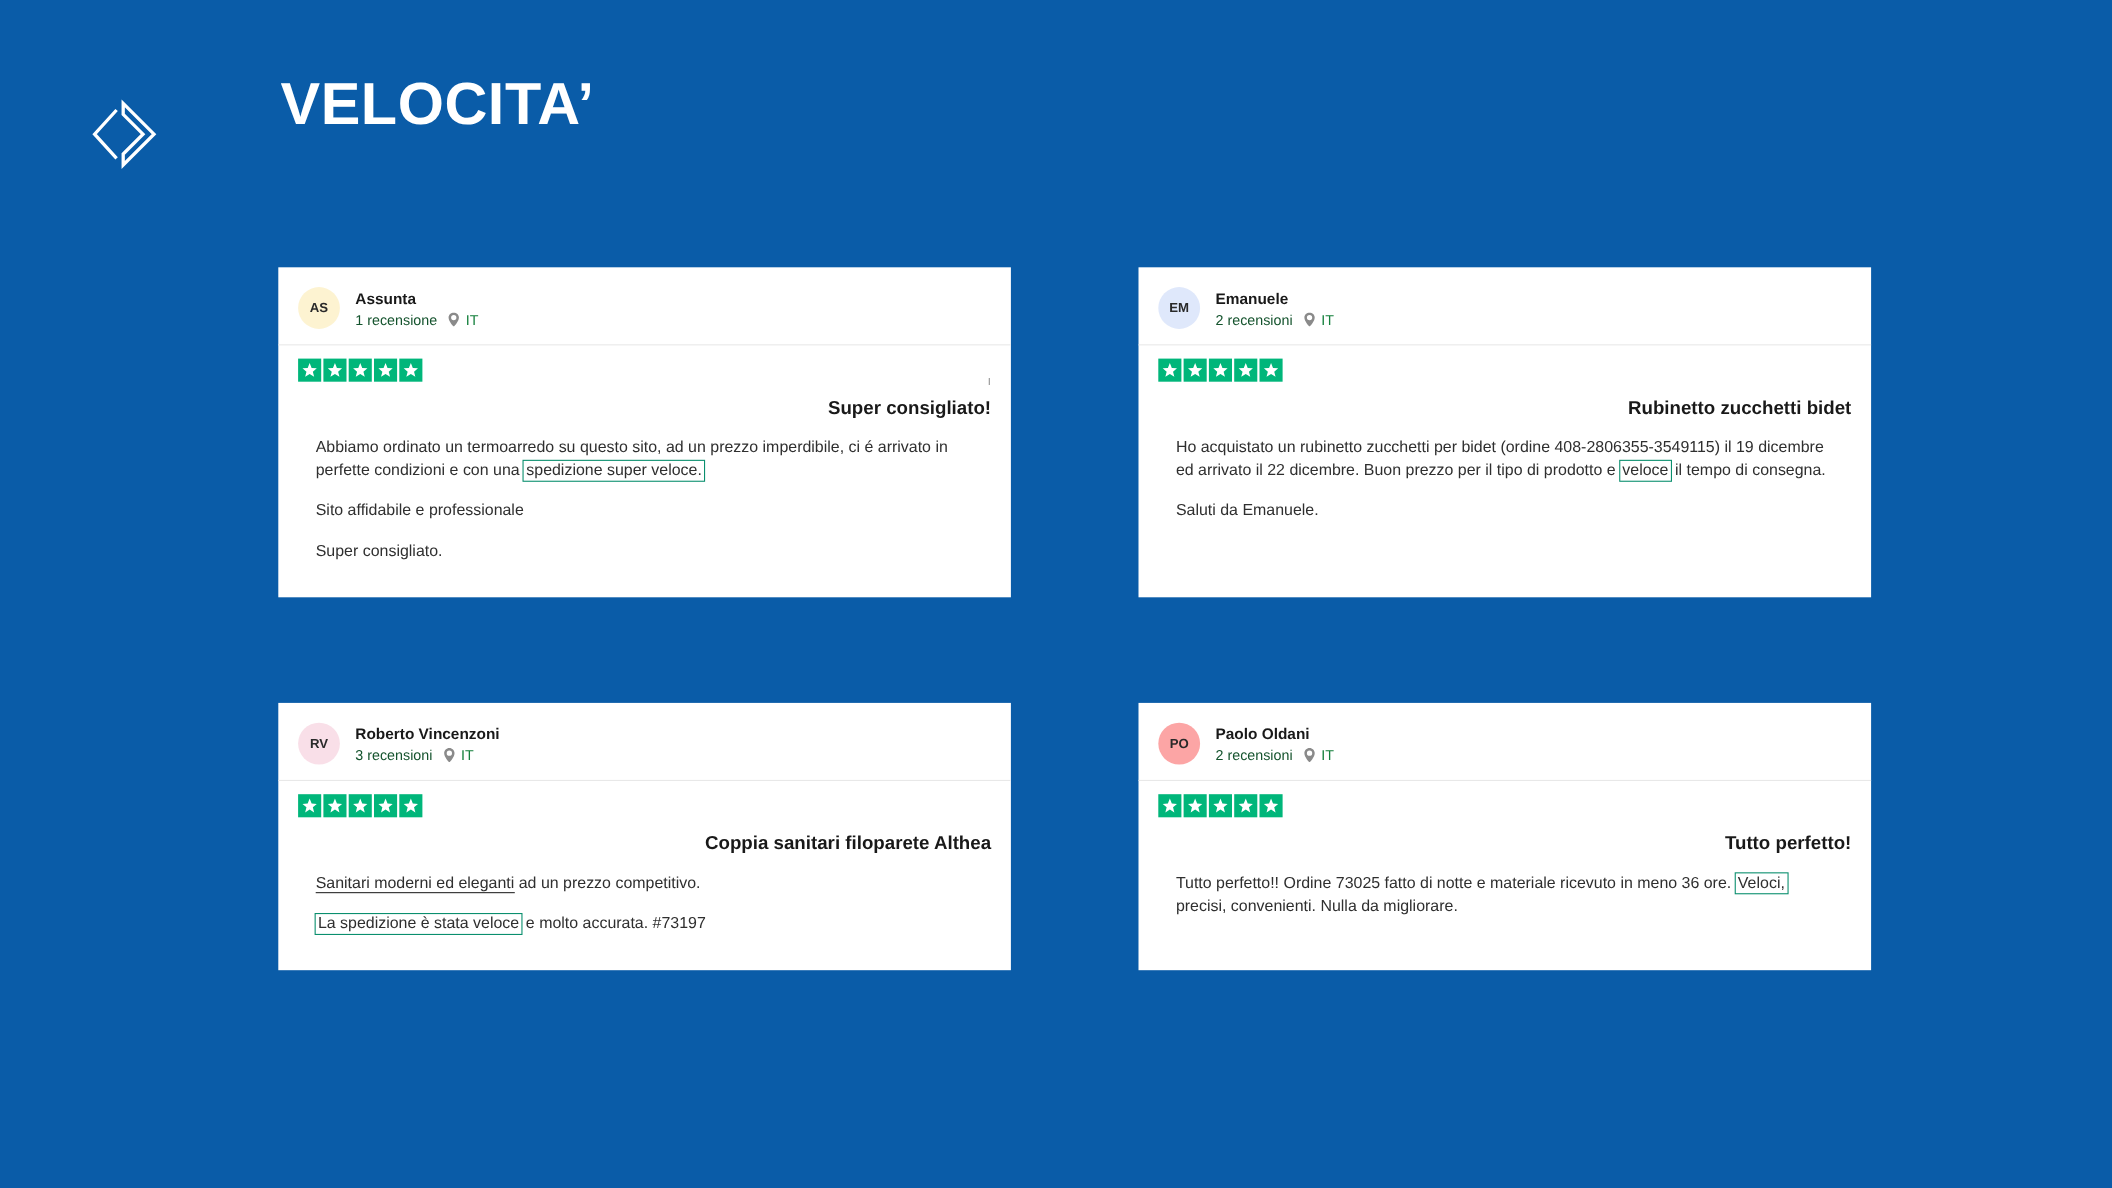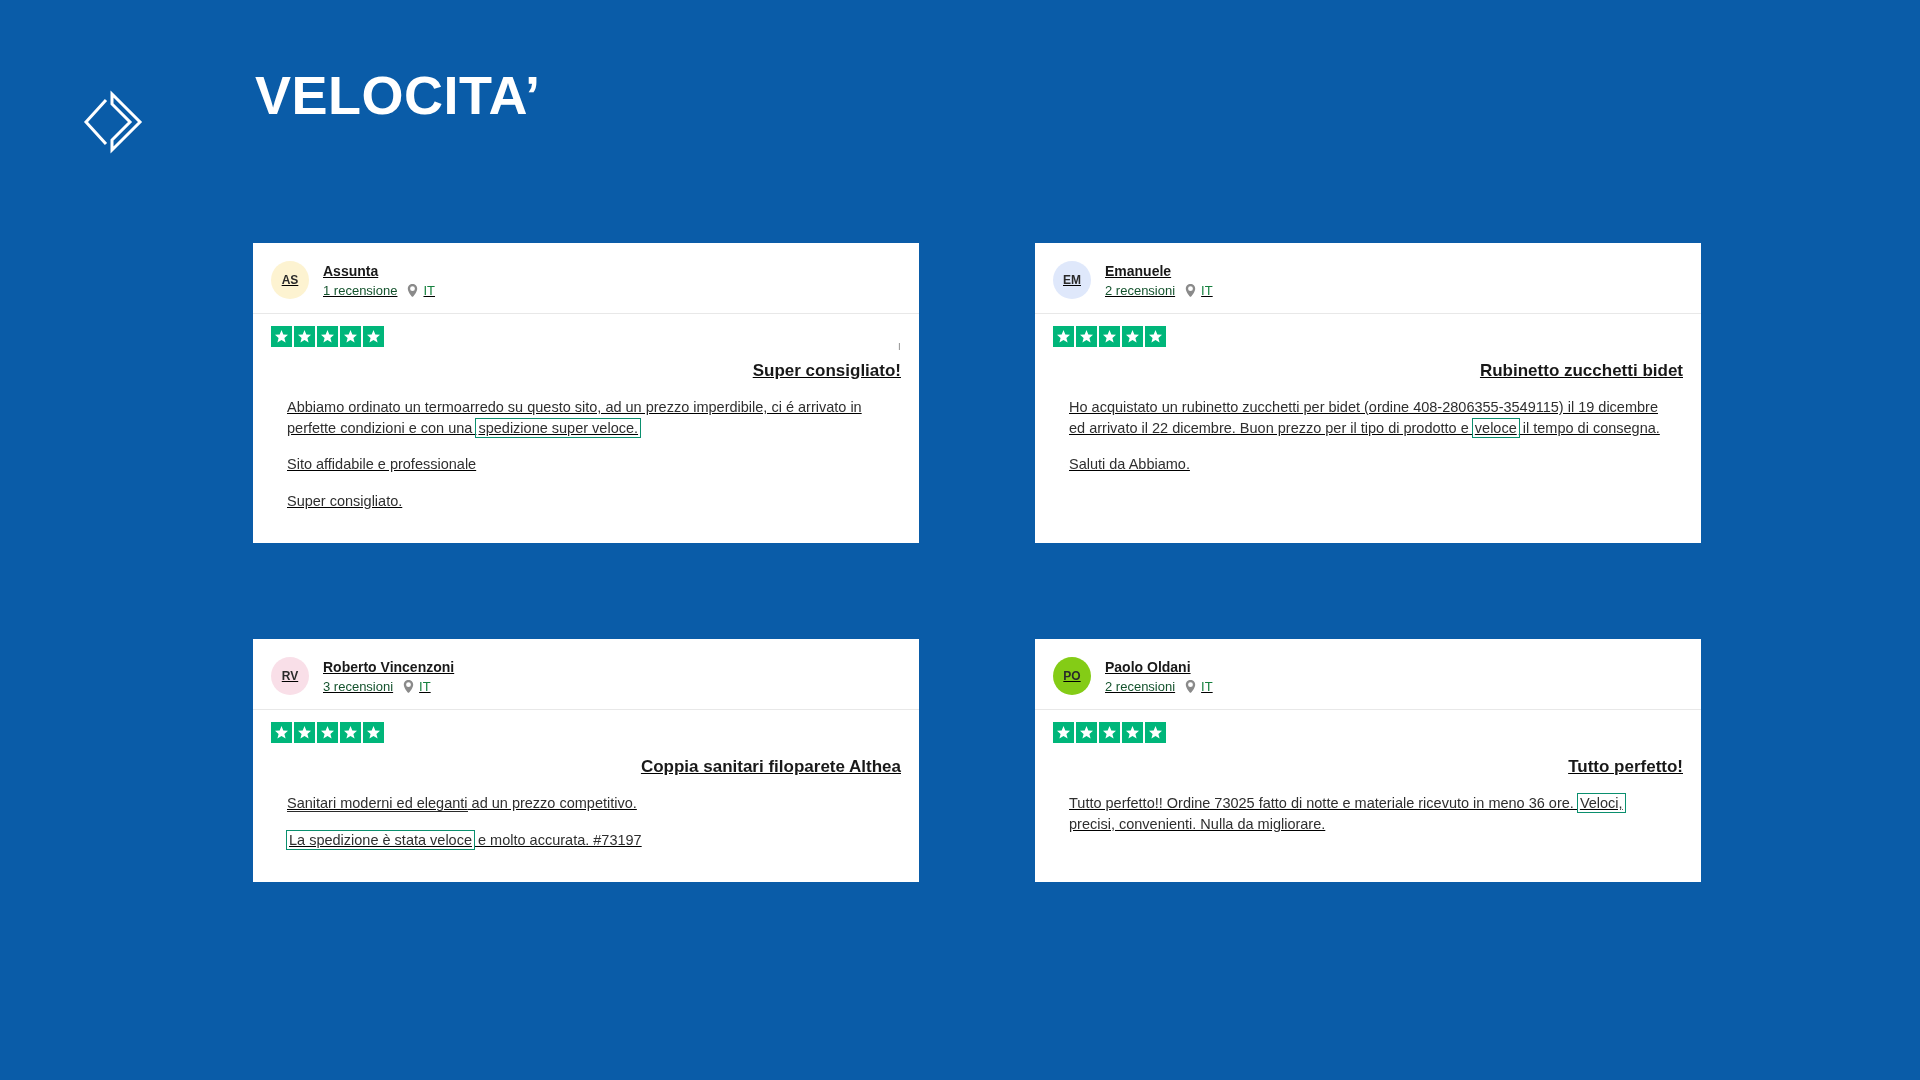--- a/index.html
+++ b/index.html
@@ -50,21 +50,20 @@
     display: flex;
     gap: 116px;
   }
   .row.row-2 { margin-top: 96px; }
 
   .card {
     background: #ffffff;
     width: 666px;
     padding: 0 0 16px 0;
     position: relative;
-    text-decoration: underline;
   }
   .card.card-right { width: 666px; }
 
   .card-head {
     display: flex;
     align-items: center;
     padding: 18px 18px 14px 18px;
     border-bottom: 1px solid #e8e8e8;
     margin: 0 0 0 0;
   }
@@ -77,21 +76,21 @@
     align-items: center;
     justify-content: center;
     font-size: 12px;
     font-weight: bold;
     color: #2a2a2a;
     flex: 0 0 auto;
   }
   .av-yellow { background: #fdf3d1; }
   .av-blue   { background: #dfe8fb; }
   .av-pink   { background: #f9dfe8; }
-  .av-pink2  { background: #84cc16; }
+  .av-pink2  { background: #fca5a5; }
 
   .head-text { margin-left: 14px; }
   .reviewer-name {
     font-size: 14px;
     font-weight: bold;
     color: #191919;
     line-height: 1.3;
   }
   .meta-line {
     display: flex;
@@ -270,21 +269,21 @@
               </span>
             <span class="star">
                 <svg width="15" height="15" viewBox="0 0 15 15">
                   <polygon points="7.5,1 9.3,5.5 14,5.8 10.4,8.9 11.6,13.6 7.5,11 3.4,13.6 4.6,8.9 1,5.8 5.7,5.5" fill="#ffffff"></polygon>
                 </svg>
               </span>
           </div>
           <div class="review-title">Rubinetto zucchetti bidet</div>
           <div class="review-text">
             <p><span>Ho acquistato un rubinetto zucchetti per bidet (ordine 408-2806355-3549115) il 19 dicembre ed arrivato il 22 dicembre. Buon prezzo per il tipo di prodotto e </span><span class="hl">veloce</span><span> il tempo di consegna.</span></p>
-            <p>Saluti da Abbiamo.</p>
+            <p>Saluti da Emanuele.</p>
           </div>
         </div>
       </div>
 
     </div>
 
     <div class="row row-2">
 
       <div class="card">
         <div class="card-head">

